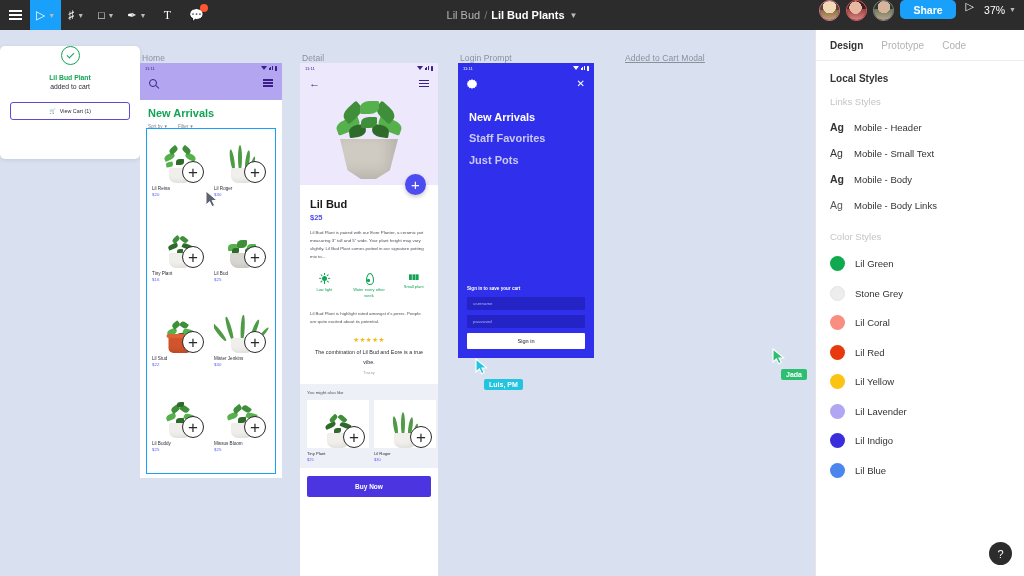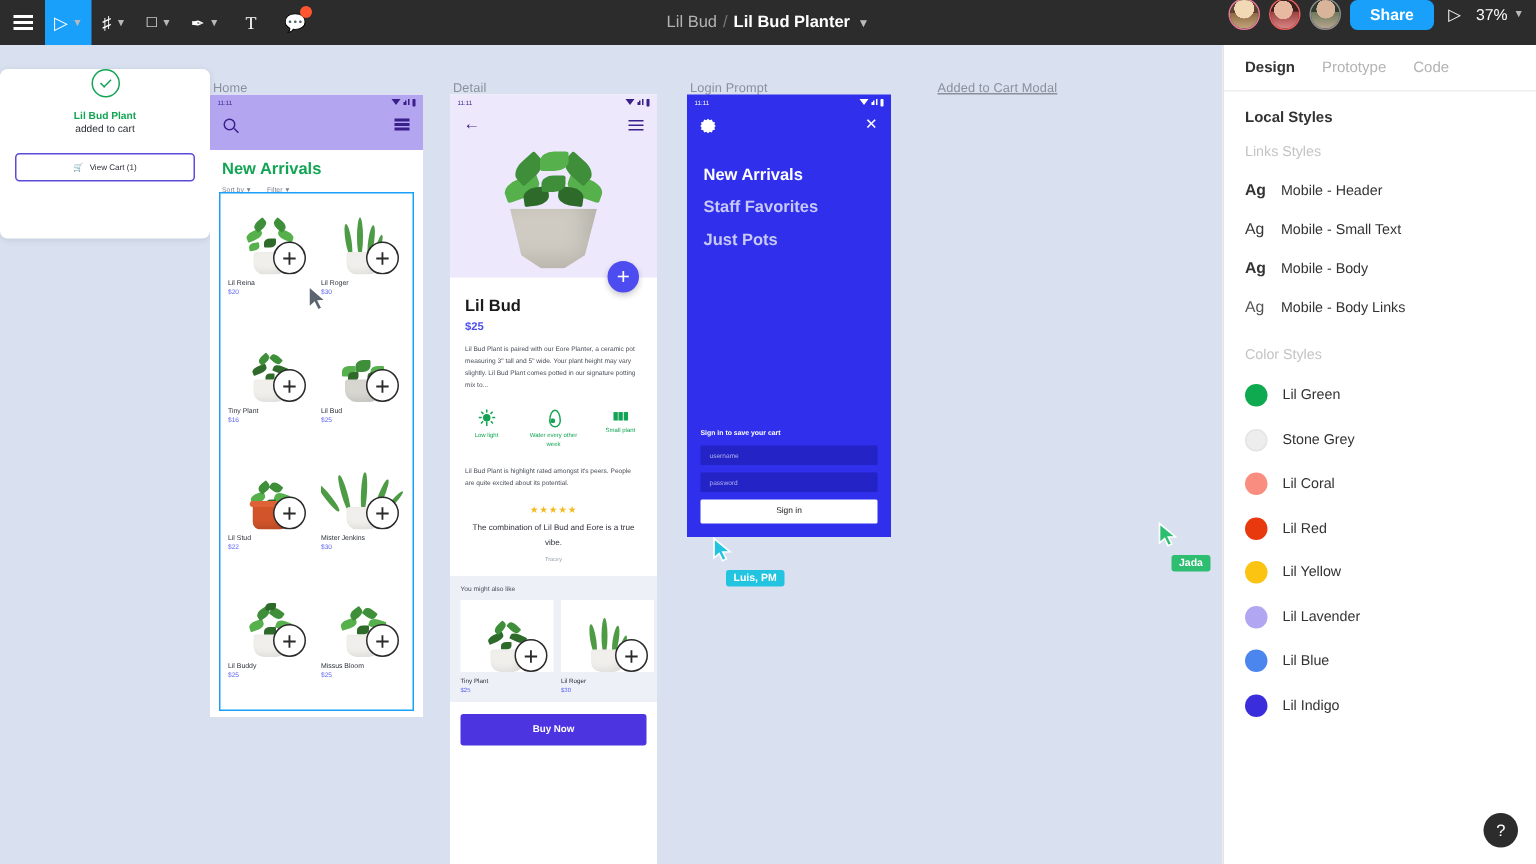--- a/index.html
+++ b/index.html
@@ -30,21 +30,21 @@
     display: flex; align-items: center; justify-content: center;
     pointer-events: none; font-size: 11px;
   }
   .tb-center > * { pointer-events: auto; }
   .crumb-parent { color: #B3B3B3; }
   .crumb-sep { color: #777; margin: 0 4px; }
   .crumb-current { color: #FFFFFF; font-weight: bold; }
   .crumb-caret { color: #bbb; font-size: 8px; margin-left: 5px; }
   .tb-right {
     position: absolute; right: 8px; top: 0; height: 19px;
-    display: flex; align-items: center; gap: 6px;
+    display: flex; gap: 6px;
   }
   .avatar {
     width: 21px; height: 21px; border-radius: 50%;
     border: 1.5px solid; overflow: hidden; position: relative;
   }
   .avatar i {
     position: absolute; inset: 0; display: block;
   }
   .share-btn {
     background: #18A0FB; color: #fff; font-size: 10.5px; font-weight: bold;
@@ -267,21 +267,21 @@
     </div>
     <div class="tb-btn">
       <span style="font-size:12px;">💬</span>
       <span style="position:absolute;top:4px;right:4px;width:8px;height:8px;border-radius:50%;background:#FF5630;"></span>
     </div>
   </div>
 
   <div class="tb-center">
     <span class="crumb-parent">Lil Bud</span>
     <span class="crumb-sep">/</span>
-    <span class="crumb-current">Lil Bud Planter</span>
+    <span class="crumb-current">Lil Bud Plants</span>
     <span class="crumb-caret">▼</span>
   </div>
 
   <div class="tb-right">
     <div class="avatar" style="border-color:#E87A9B;">
       <i style="background:radial-gradient(circle at 50% 30%, #F2D9B6 0 40%, transparent 41%), linear-gradient(#5C4430 0 45%, #8D6B44 46%, #C3A37A 100%);"></i>
     </div>
     <div class="avatar" style="border-color:#F06060;">
       <i style="background:radial-gradient(circle at 45% 35%, #E7B9A0 0 38%, transparent 39%), linear-gradient(#3C2020 0 40%, #9A4040 41%, #D98585 100%);"></i>
     </div>
@@ -722,23 +722,23 @@
     </div>
     <div class="color-row">
       <span class="dot" style="background:#FBC312;"></span>
       <span class="style-name">Lil Yellow</span>
     </div>
     <div class="color-row">
       <span class="dot" style="background:#B1A6F2;"></span>
       <span class="style-name">Lil Lavender</span>
     </div>
     <div class="color-row">
+      <span class="dot" style="background:#3A2DDC;"></span>
+      <span class="style-name">Lil Indigo</span>
+    </div>
+    <div class="color-row">
       <span class="dot" style="background:#4A86EE;"></span>
       <span class="style-name">Lil Blue</span>
     </div>
-    <div class="color-row">
-      <span class="dot" style="background:#3A2DDC;"></span>
-      <span class="style-name">Lil Indigo</span>
-    </div>
   </div>
 
   <div class="help-btn">?</div>
 </div>
 
 </body></html>

